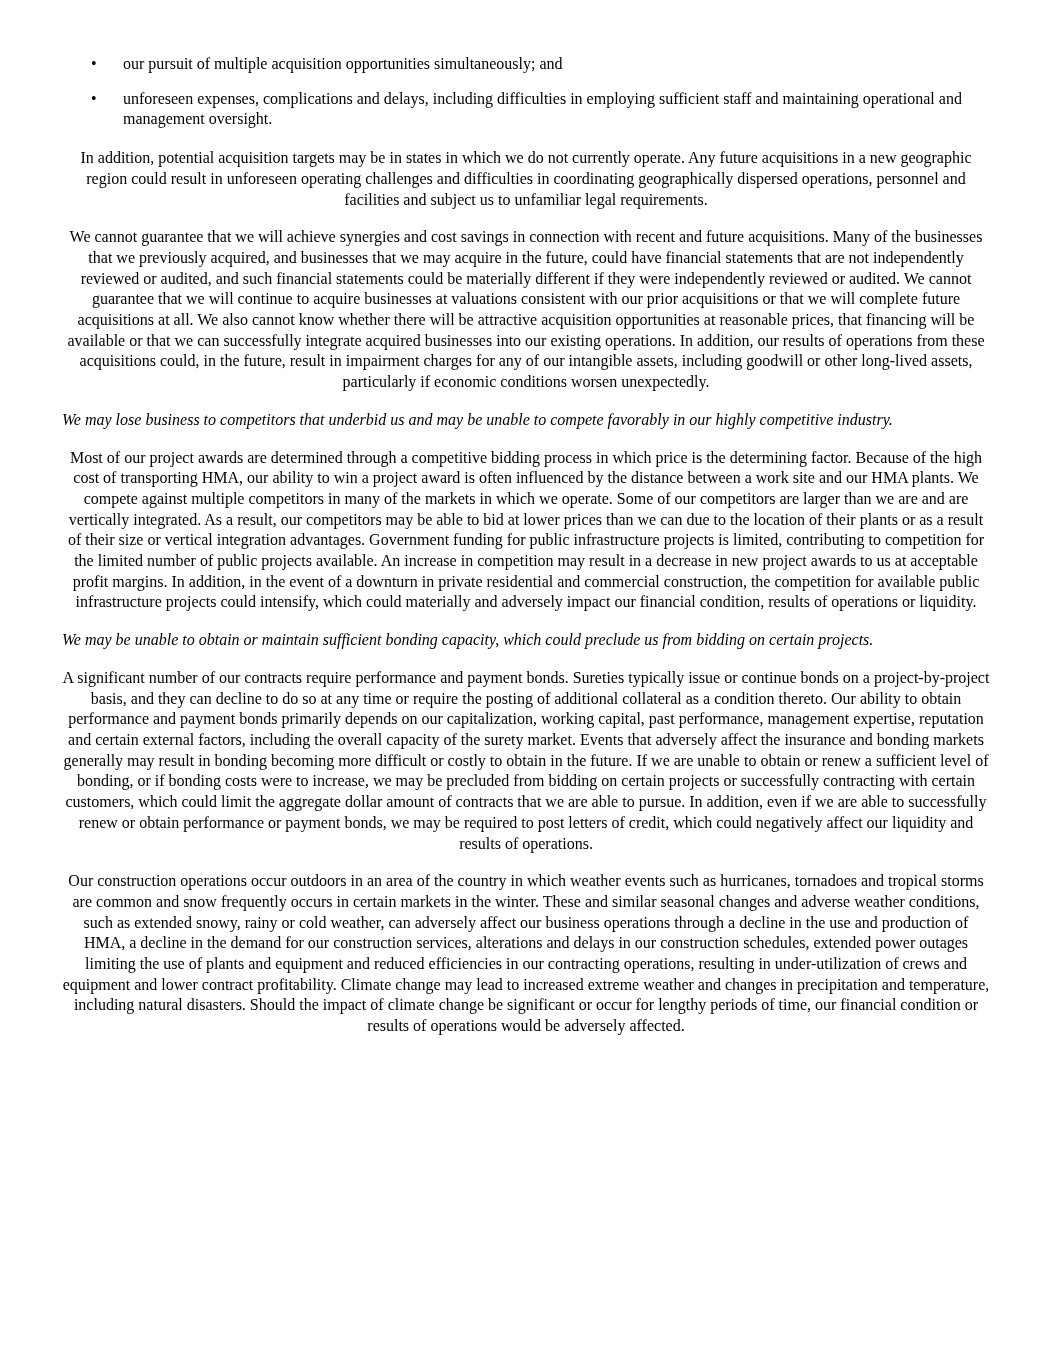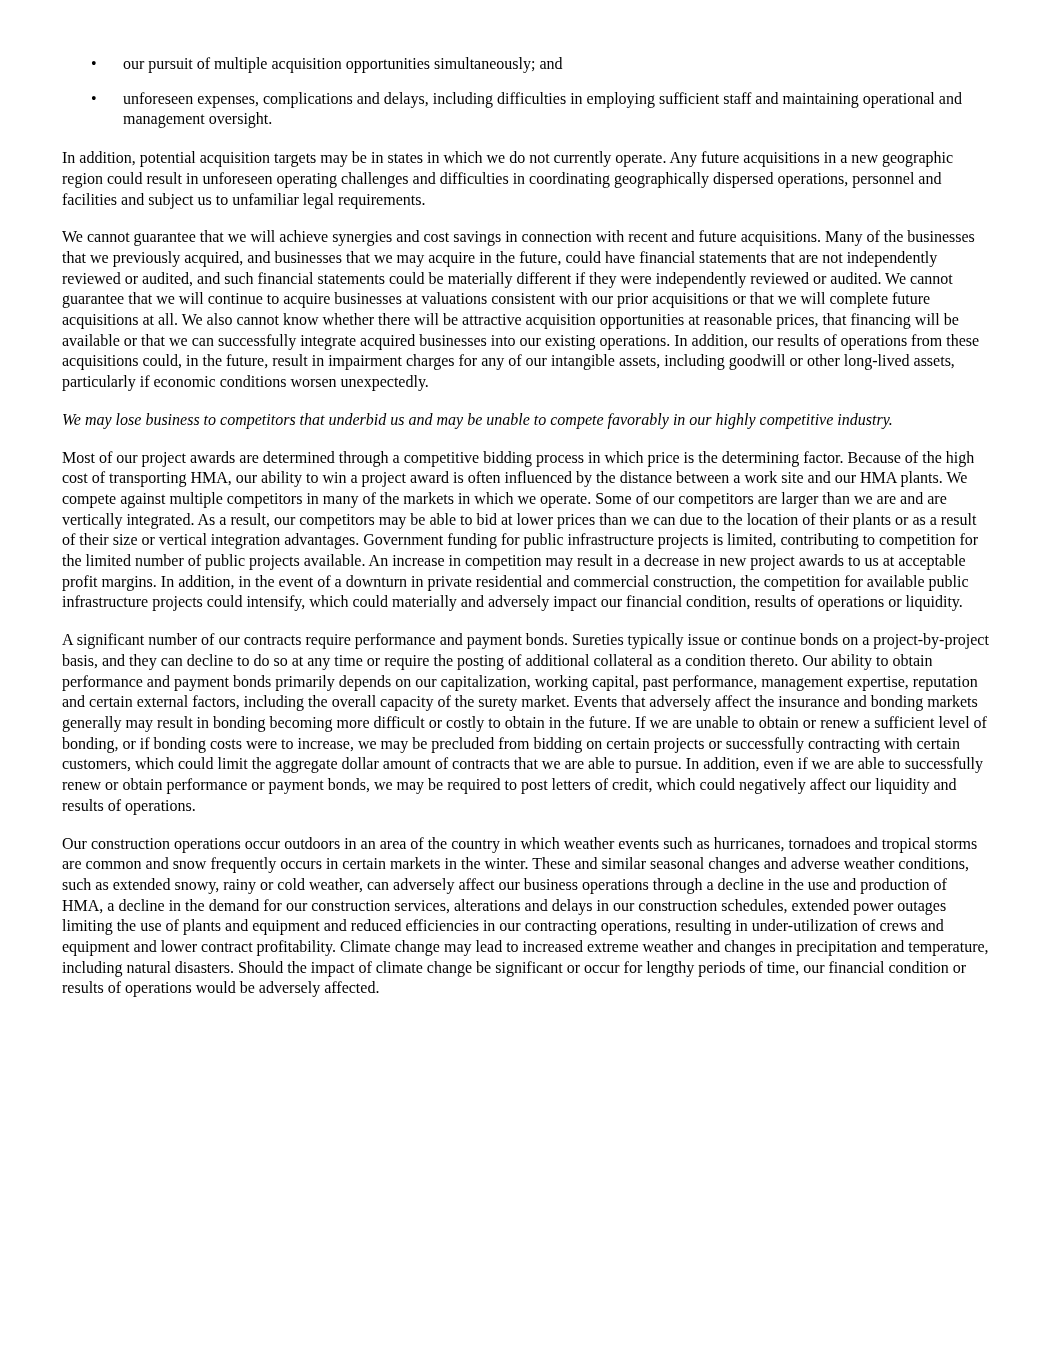--- a/index.html
+++ b/index.html
@@ -27,21 +27,21 @@
       padding-left: 61px;
       margin: 0 0 14px 0;
     }
     .bullet-mark {
       position: absolute;
       left: 29px;
       top: 0;
     }
     p.body {
       margin: 0 7px 17px 0;
-      text-align: left;
+      text-align: center;
     }
     p.heading {
       margin: 0 0 17px 0;
       font-weight: normal;
       font-style: italic;
     }
     .first-bullets {
       margin-bottom: 18px;
     }
     .page-number {
@@ -67,19 +67,20 @@
       <span>unforeseen expenses, complications and delays, including difficulties in employing sufficient staff and maintaining operational and management oversight.</span>
     </div>
   </div>
 
   <p class="body">In addition, potential acquisition targets may be in states in which we do not currently operate. Any future acquisitions in a new geographic region could result in unforeseen operating challenges and difficulties in coordinating geographically dispersed operations, personnel and facilities and subject us to unfamiliar legal requirements.</p>
   <p class="body">We cannot guarantee that we will achieve synergies and cost savings in connection with recent and future acquisitions. Many of the businesses that we previously acquired, and businesses that we may acquire in the future, could have financial statements that are not independently reviewed or audited, and such financial statements could be materially different if they were independently reviewed or audited. We cannot guarantee that we will continue to acquire businesses at valuations consistent with our prior acquisitions or that we will complete future acquisitions at all. We also cannot know whether there will be attractive acquisition opportunities at reasonable prices, that financing will be available or that we can successfully integrate acquired businesses into our existing operations. In addition, our results of operations from these acquisitions could, in the future, result in impairment charges for any of our intangible assets, including goodwill or other long-lived assets, particularly if economic conditions worsen unexpectedly.</p>
 
   <p class="heading">We may lose business to competitors that underbid us and may be unable to compete favorably in our highly competitive industry.</p>
   <p class="body">Most of our project awards are determined through a competitive bidding process in which price is the determining factor. Because of the high cost of transporting HMA, our ability to win a project award is often influenced by the distance between a work site and our HMA plants. We compete against multiple competitors in many of the markets in which we operate. Some of our competitors are larger than we are and are vertically integrated. As a result, our competitors may be able to bid at lower prices than we can due to the location of their plants or as a result of their size or vertical integration advantages. Government funding for public infrastructure projects is limited, contributing to competition for the limited number of public projects available. An increase in competition may result in a decrease in new project awards to us at acceptable profit margins. In addition, in the event of a downturn in private residential and commercial construction, the competition for available public infrastructure projects could intensify, which could materially and adversely impact our financial condition, results of operations or liquidity.</p>
 
+  <p class="heading">We may be unable to obtain or maintain sufficient bonding capacity, which could preclude us from bidding on certain projects.</p>
   <p class="body">A significant number of our contracts require performance and payment bonds. Sureties typically issue or continue bonds on a project-by-project basis, and they can decline to do so at any time or require the posting of additional collateral as a condition thereto. Our ability to obtain performance and payment bonds primarily depends on our capitalization, working capital, past performance, management expertise, reputation and certain external factors, including the overall capacity of the surety market. Events that adversely affect the insurance and bonding markets generally may result in bonding becoming more difficult or costly to obtain in the future. If we are unable to obtain or renew a sufficient level of bonding, or if bonding costs were to increase, we may be precluded from bidding on certain projects or successfully contracting with certain customers, which could limit the aggregate dollar amount of contracts that we are able to pursue. In addition, even if we are able to successfully renew or obtain performance or payment bonds, we may be required to post letters of credit, which could negatively affect our liquidity and results of operations.</p>
 
   <p class="body">Our construction operations occur outdoors in an area of the country in which weather events such as hurricanes, tornadoes and tropical storms are common and snow frequently occurs in certain markets in the winter. These and similar seasonal changes and adverse weather conditions, such as extended snowy, rainy or cold weather, can adversely affect our business operations through a decline in the use and production of HMA, a decline in the demand for our construction services, alterations and delays in our construction schedules, extended power outages limiting the use of plants and equipment and reduced efficiencies in our contracting operations, resulting in under-utilization of crews and equipment and lower contract profitability. Climate change may lead to increased extreme weather and changes in precipitation and temperature, including natural disasters. Should the impact of climate change be significant or occur for lengthy periods of time, our financial condition or results of operations would be adversely affected.</p>
 
 </div>
 
 <div class="page-number">12</div>
 
 </body></html>

